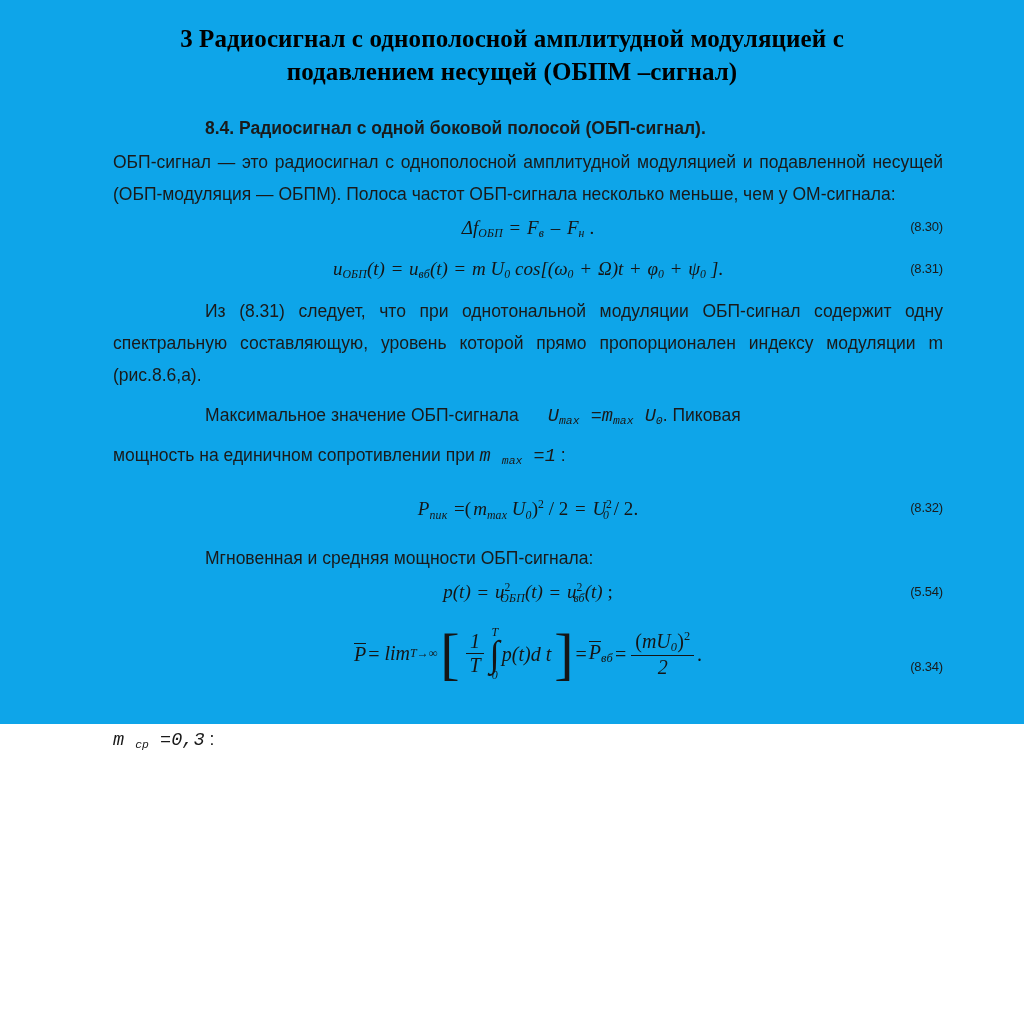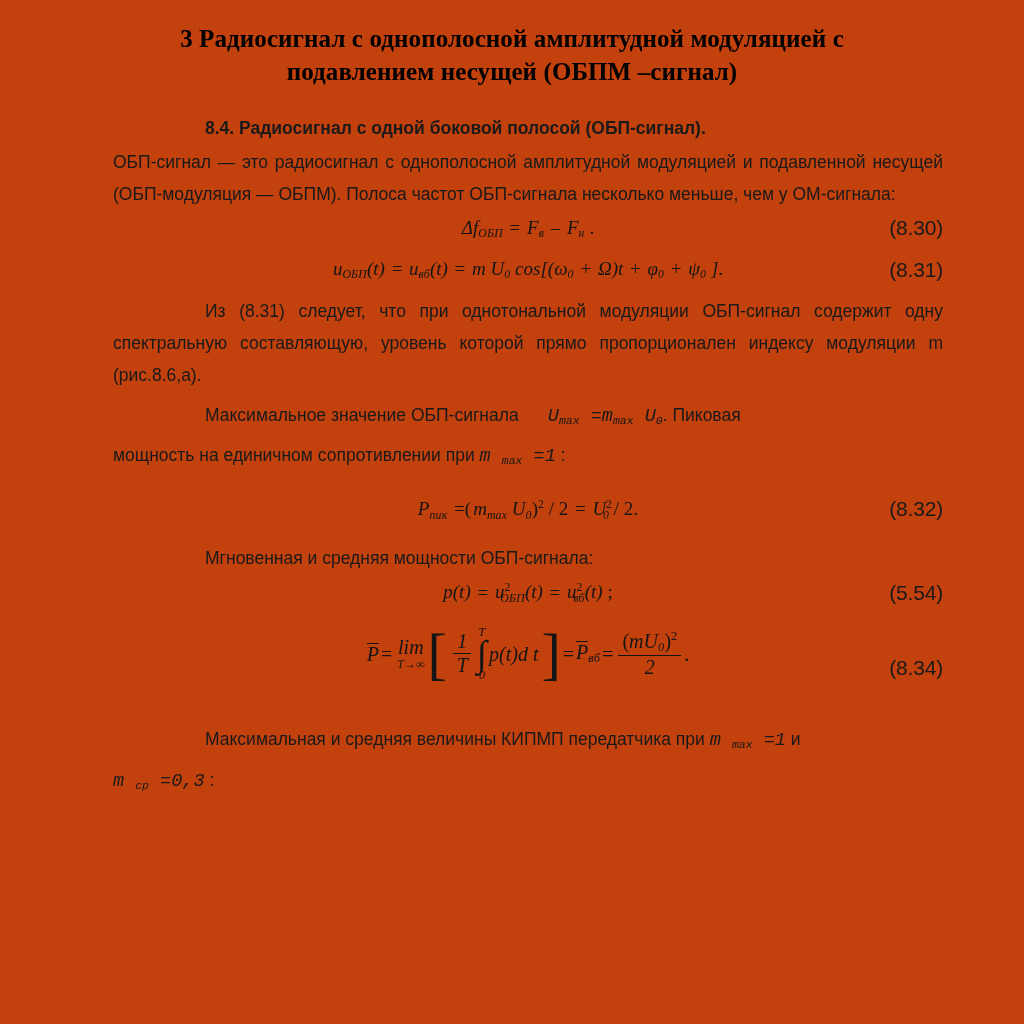--- a/index.html
+++ b/index.html
@@ -13,22 +13,22 @@
     height: 1024px;
     position: relative;
     overflow: hidden;
     font-family: "Liberation Sans", sans-serif;
     color: #111111;
     -webkit-font-smoothing: antialiased;
   }
 
   .page {
     width: 1024px;
-    height: 1024px;
-    background: #c2410c;
+    height: 724px;
+    background: #0ea5e9;
     position: relative;
     box-sizing: border-box;
   }
 
   
   .doc-title {
     font-family: "Liberation Serif", "DejaVu Serif", serif;
     font-weight: bold;
     font-size: 25px;
     line-height: 33px;
@@ -64,23 +64,23 @@
   .mathrow {
     position: relative;
     display: flex;
     align-items: flex-end;
     justify-content: center;
     width: 830px;
   }
   .eqno {
     position: absolute;
     right: 0;
-    bottom: 1px;
+    bottom: 7px;
     font-family: "Liberation Sans", sans-serif;
-    font-size: 21px;
+    font-size: 13px;
     color: #1a1a1a;
     letter-spacing: -0.2px;
   }
   .math {
     font-family: "Liberation Serif", "DejaVu Serif", serif;
     font-style: italic;
     font-size: 19px;
     color: #151515;
     white-space: nowrap;
     line-height: 1.1;
@@ -150,21 +150,20 @@
   .intg .sgn {
     font-size: 1.85em;
     font-style: italic;
     line-height: 0.85;
     font-family: "Liberation Serif", serif;
   }
 
   
   .limop {
     display: inline-flex;
-    flex-direction: column;
     align-items: center;
     vertical-align: middle;
     line-height: 1.05;
     margin: 0 3px;
   }
   .limop .lbl { font-style: italic; }
   .limop .und { font-size: 0.6em; font-style: italic; white-space: nowrap; }
 
   
   .bigbr {
@@ -332,25 +331,20 @@
           <span class="num"><span class="rm">(</span><span>m</span><span>U</span><sub>0</sub><span class="rm">)</span><sup>2</sup></span>
           <span class="den">2</span>
         </span>
         <span class="rm">.</span>
       </div>
       <div class="eqno">(8.34)</div>
     </div>
 
     <div class="spacer-xl"></div>
 
-    <p class="para indent nojust">
-      <span>Максимальная и средняя величины КИПМП передатчика при</span>
-      <span class="inlinemath"><span>m</span> <sub>max</sub> <span>=1</span></span>
-      <span>и</span>
-    </p>
 
     <p class="para nojust">
       <span class="inlinemath"><span>m</span> <sub>ср</sub> <span>=0,3</span></span>
       <span>:</span>
     </p>
 
   </div>
 </div>
 
 </body></html>

